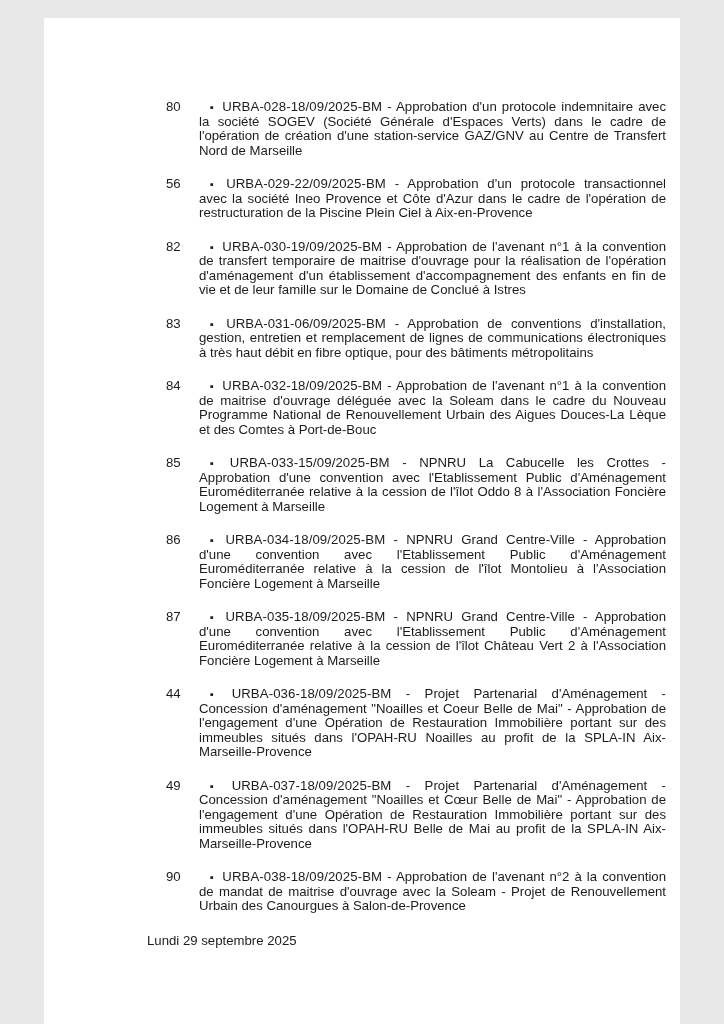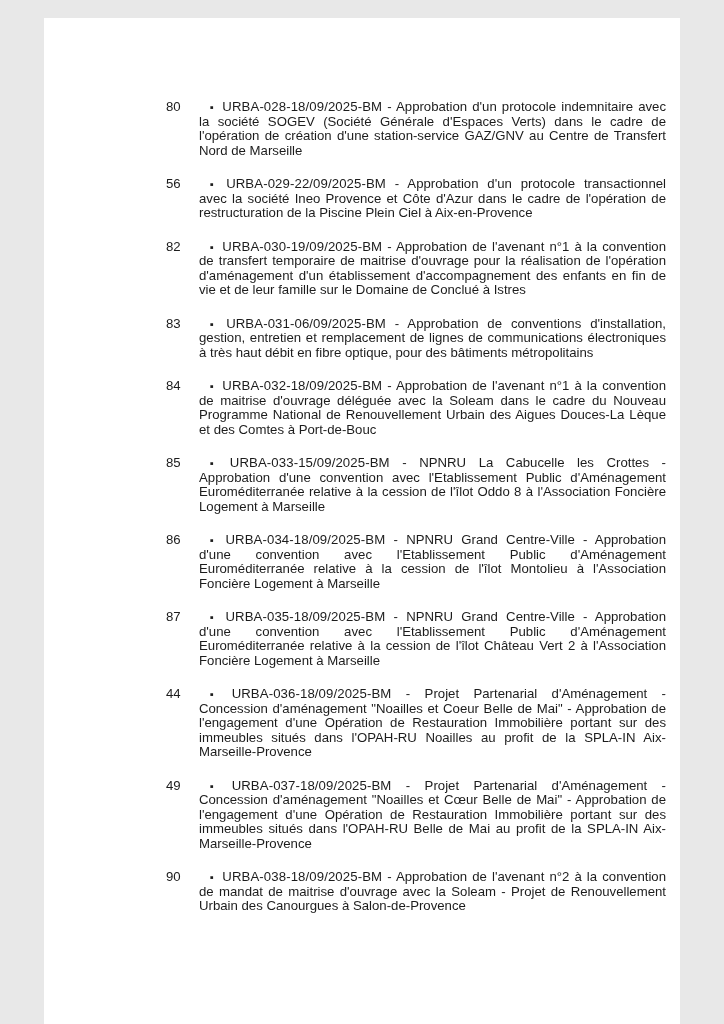--- a/index.html
+++ b/index.html
@@ -118,14 +118,17 @@
   <div class="item">
     <span class="num">49</span>
     <p class="body"><span class="bullet">▪</span><span class="code">URBA-037-18/09/2025-BM</span><span> - </span><span>Projet Partenarial d'Aménagement - Concession d'aménagement "Noailles et Cœur Belle de Mai" - Approbation de l'engagement d'une Opération de Restauration Immobilière portant sur des immeubles situés dans l'OPAH-RU Belle de Mai au profit de la SPLA-IN Aix-Marseille-Provence</span></p>
   </div>
 
   <div class="item">
     <span class="num">90</span>
     <p class="body"><span class="bullet">▪</span><span class="code">URBA-038-18/09/2025-BM</span><span> - </span><span>Approbation de l'avenant n°2 à la convention de mandat de maitrise d'ouvrage avec la Soleam - Projet de Renouvellement Urbain des Canourgues à Salon-de-Provence</span></p>
   </div>
 </main>
+    <div class="footer">
+      <span>Lundi 29 septembre 2025</span>
+    </div>
   </div>
 </div>
 
 </body></html>

